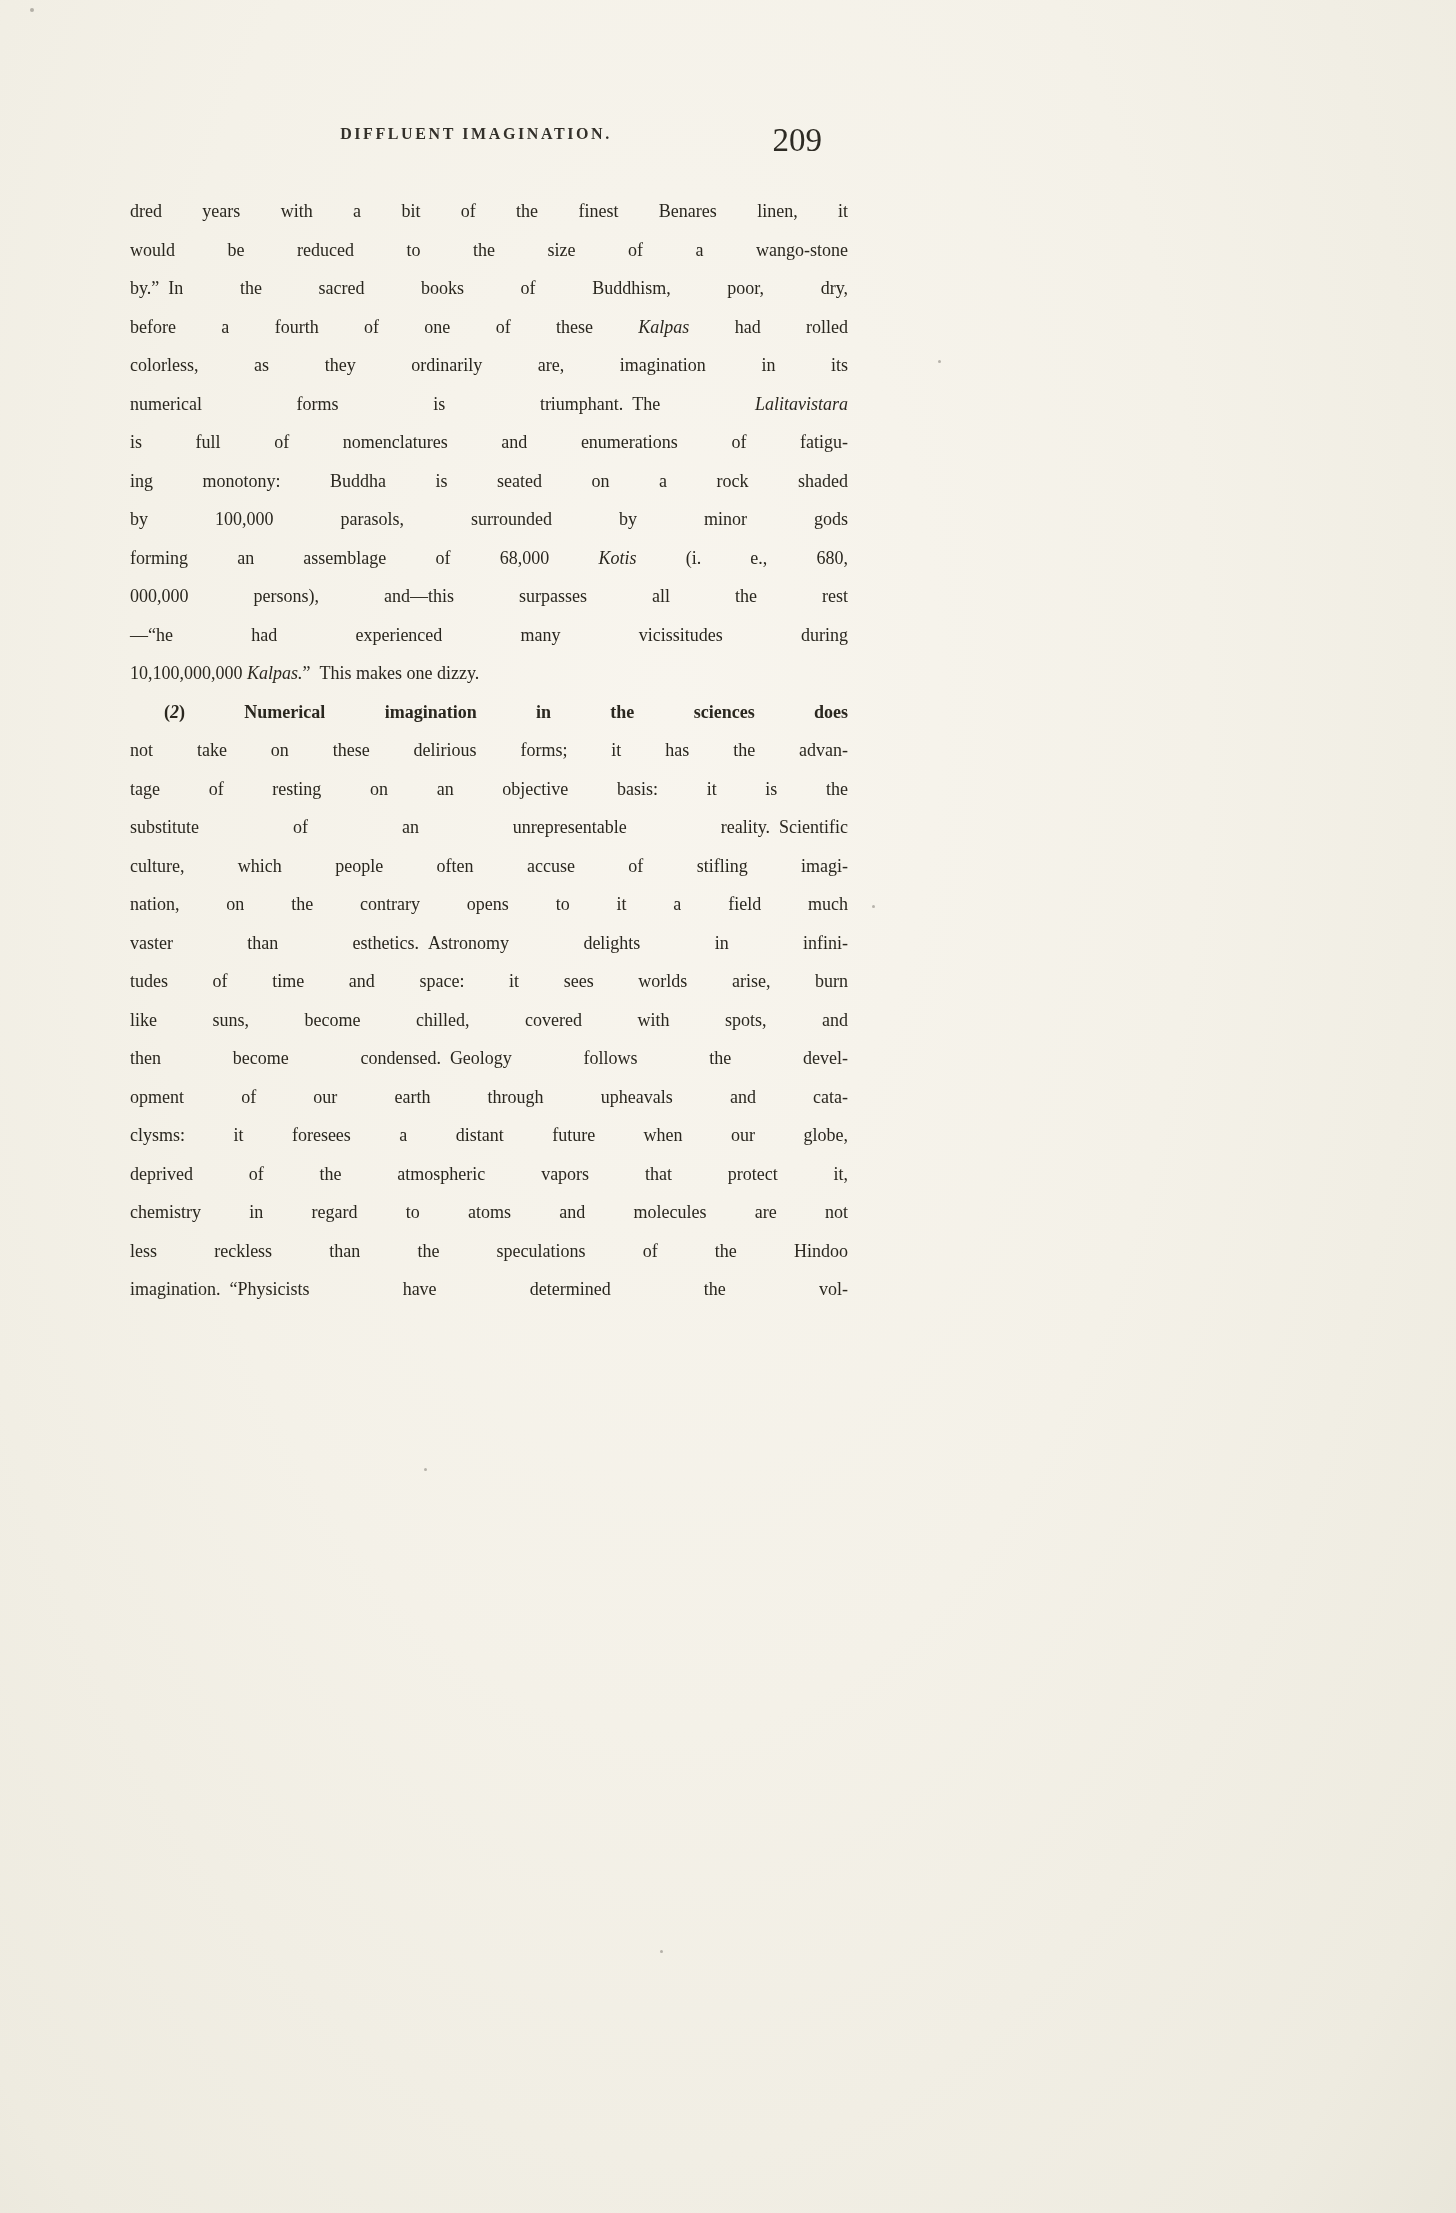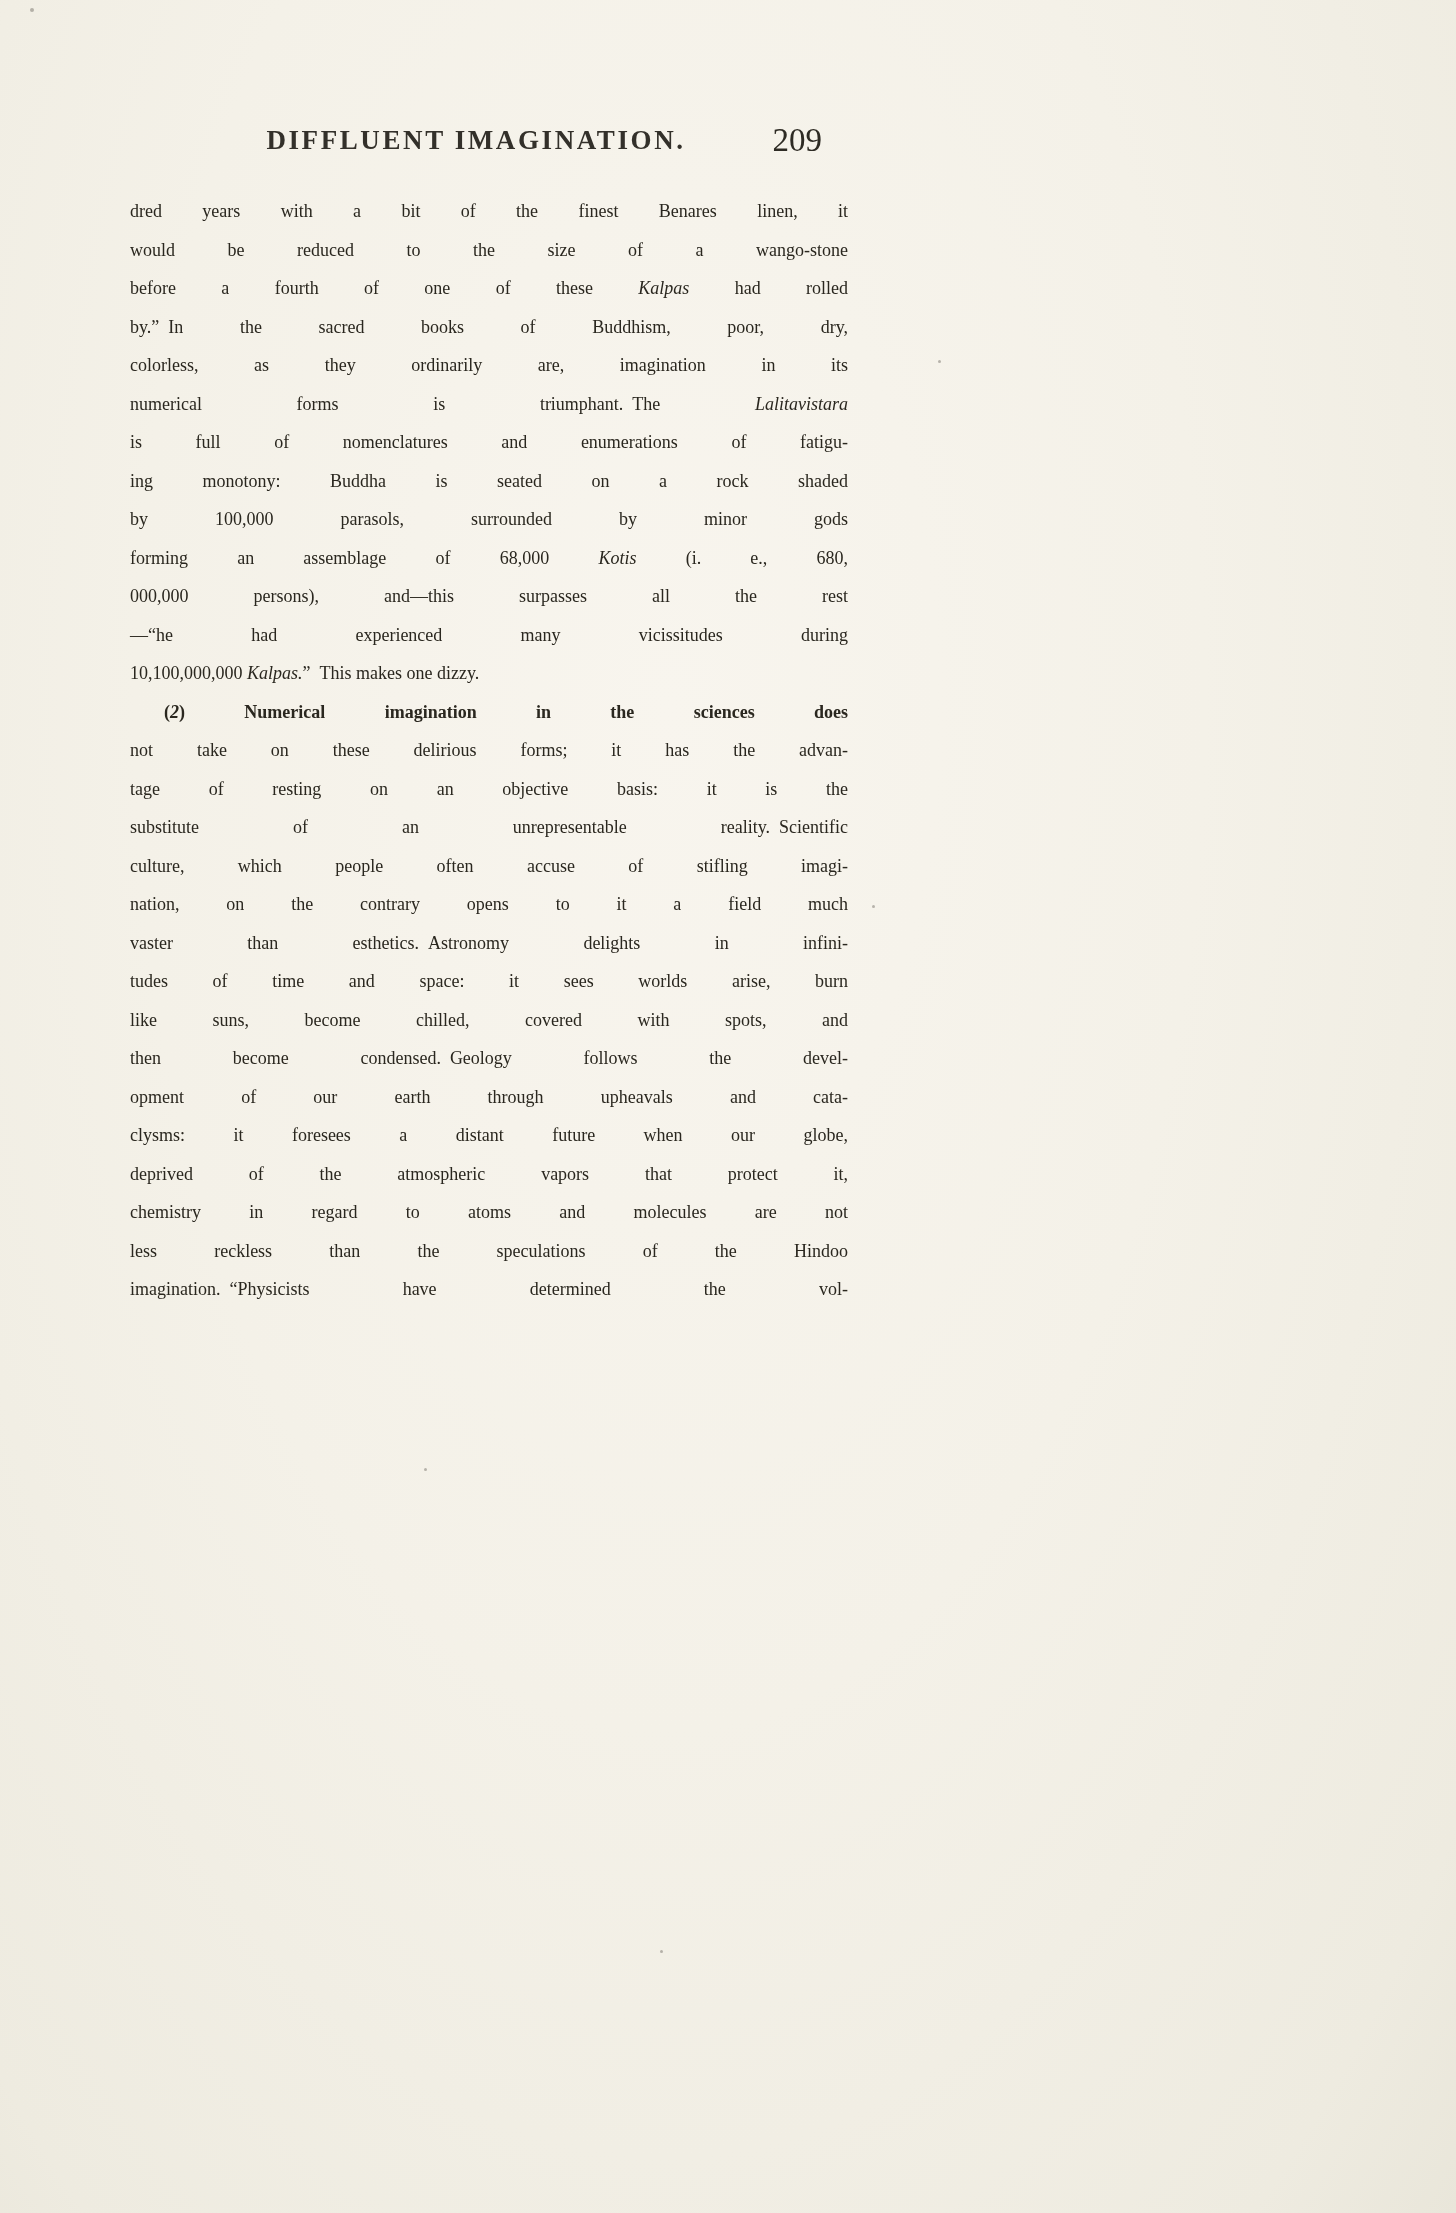--- a/index.html
+++ b/index.html
@@ -27,21 +27,21 @@
     left: 130px;
     width: 718px;
     height: 40px;
   }
   .running-title {
     position: absolute;
     left: 0;
     right: 26px;
     top: 3px;
     text-align: center;
-    font-size: 27px;
+    font-size: 16px;
     font-weight: 700;
     letter-spacing: 2.6px;
     color: #33302a;
   }
   .page-number {
     position: absolute;
     right: 26px;
     top: 0;
     font-size: 33px;
     color: #2e2b24;
@@ -82,22 +82,22 @@
 <div class="page">
 
   <div class="header">
     <div class="running-title">DIFFLUENT IMAGINATION.</div>
     <div class="page-number">209</div>
   </div>
 
   <div class="text-block">
       <div class="line"><span>dred years with a bit of the finest Benares linen, it</span></div>
       <div class="line"><span>would be reduced to the size of a wango-stone</span></div>
+      <div class="line"><span>by.” In the sacred books of Buddhism, poor, dry,</span></div>
       <div class="line"><span>before a fourth of one of these </span><span class="it">Kalpas</span><span> had rolled</span></div>
-      <div class="line"><span>by.” In the sacred books of Buddhism, poor, dry,</span></div>
       <div class="line"><span>colorless, as they ordinarily are, imagination in its</span></div>
       <div class="line"><span>numerical forms is triumphant. The </span><span class="it">Lalitavistara</span></div>
       <div class="line"><span>is full of nomenclatures and enumerations of fatigu-</span></div>
       <div class="line"><span>ing monotony: Buddha is seated on a rock shaded</span></div>
       <div class="line"><span>by 100,000 parasols, surrounded by minor gods</span></div>
       <div class="line"><span>forming an assemblage of 68,000 </span><span class="it">Kotis</span><span> (i. e., 680,</span></div>
       <div class="line"><span>000,000 persons), and—this surpasses all the rest</span></div>
       <div class="line"><span>—“he had experienced many vicissitudes during</span></div>
       <div class="line rag-right"><span>10,100,000,000 </span><span class="it">Kalpas.</span><span>” This makes one dizzy.</span></div>
       <div class="line indent"><span>(</span><span class="it">2</span><span>) Numerical imagination in the sciences does</span></div>

